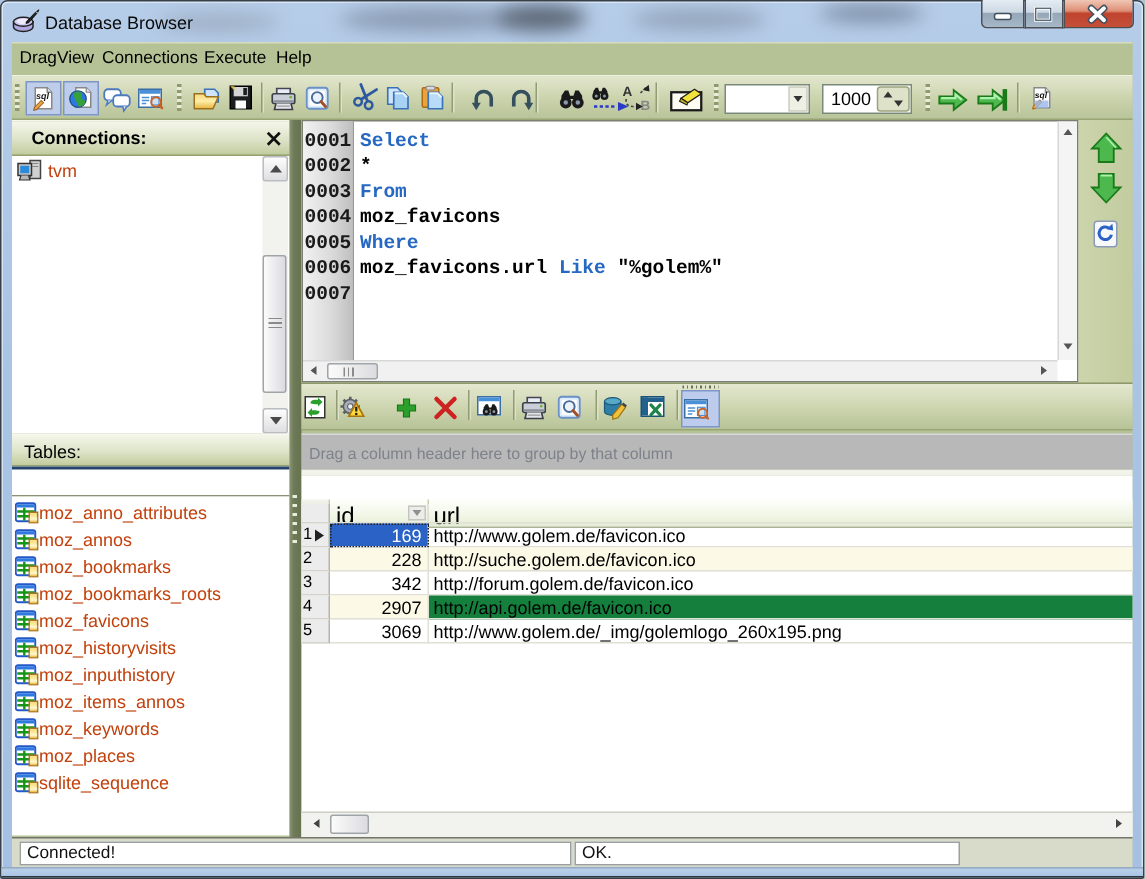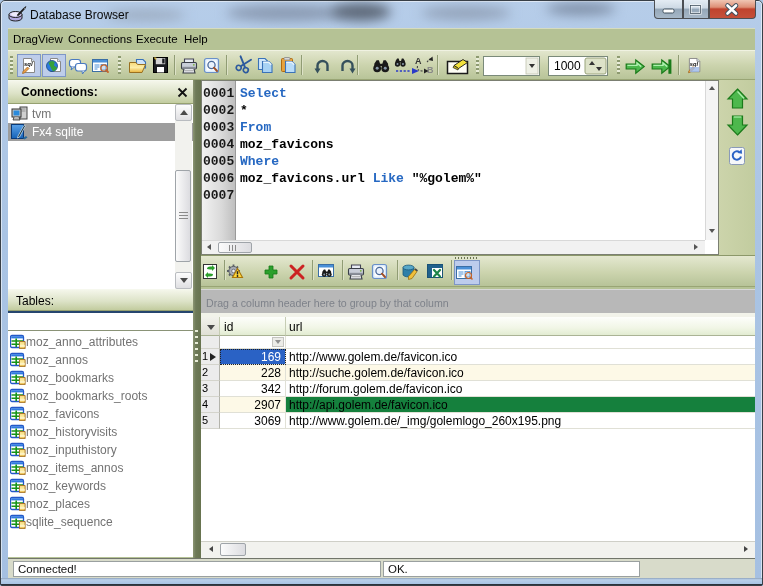--- a/index.html
+++ b/index.html
@@ -37,21 +37,21 @@
   border:1px solid #7e96c6; }
 
 #leftpanel { left:0; top:52px; width:185px; height:478px; }
 .phead { position:absolute; left:0; width:185px;
   background:linear-gradient(180deg,#f4f6ea 0%,#dde3c8 55%,#c2cc9f 100%);
   border-top:1px solid #f6f8ee; border-bottom:1px solid #96a171; font-size:12px; }
 #connlist { left:0; top:24px; width:185px; height:185px; background:#fff; }
 #tablesfilter { left:0; top:231px; width:185px; height:20px; background:#fff;
   border-top:2px solid #25456e; border-bottom:1px solid #8a9377; }
 #tableslist { left:0; top:251px; width:185px; height:226px; background:#fff; }
-.litem { position:absolute; left:0; width:100%; height:18px; font-size:12px; color:#737373; }
+.litem { position:absolute; left:0; width:100%; height:18px; font-size:12px; color:#c2410c; }
 .litem .txt { position:absolute; left:18px; top:2px; }
 
 .sb-track { position:absolute; background:#f2f2ee; }
 .sb-btn { position:absolute; background:linear-gradient(180deg,#fdfdfd,#dfdfe2); border:1px solid #b9bcc0; border-radius:2px; }
 .sb-thumb { position:absolute; background:linear-gradient(90deg,#fbfbfb,#dcdce0); border:1px solid #9fa4a9; border-radius:2px; }
 .arr { position:absolute; width:0; height:0; }
 
 #splitter { left:185px; top:52px; width:8px; height:478px;
   background:linear-gradient(90deg,#8b9573 0%,#6e7a58 35%,#67734f 100%); }
 
@@ -70,23 +70,23 @@
 #sidestrip { left:711px; top:52px; width:36px; height:175px;
   background:linear-gradient(90deg,#ccd4ab 0%,#c2cc9f 100%); }
 
 #toolbar2 { left:193px; top:227px; width:554px; height:32px;
   background:linear-gradient(180deg,#e4e8d0 0%,#ccd4ae 55%,#b7c398 100%);
   border-top:1px solid #8c986a; border-bottom:1px solid #99a575; }
 
 #groupband { left:193px; top:261px; width:554px; height:24px; background:#b8b8b8;
   border-top:1px solid #d8d8d8; color:#7e828a; font-size:10.6px; }
 #grid { left:193px; top:289px; width:554px; height:241px; background:#fff; }
-.gh { position:absolute; top:0; height:19px;
+.gh { position:absolute; top:16px; height:19px;
   background:linear-gradient(180deg,#fdfefb 0%,#f1f6e6 60%,#e2ecd2 100%);
-  border-right:1px solid #c6cdb4; border-bottom:1px solid #aab395; font-size:12px; }
+  border-right:1px solid #c6cdb4; border-bottom:1px solid #aab395; font-size:16px; }
 .gcell { position:absolute; height:16px; font-size:12px; border-right:1px solid #e0e0d6; border-bottom:1px solid #e0e0d6; white-space:nowrap; overflow:hidden; }
 .rind { background:#ececec; border-right:1px solid #b4b4ac; border-bottom:1px solid #d4d4cc; font-size:11px; }
 
 #statusbar { left:0; top:530px; width:747px; height:20px; background:#d8dbca; border-top:1px solid #71756a; }
 .sfield { position:absolute; top:2px; height:16px; background:#fff; border:1px solid #9aa0a0; font-size:11.5px; padding:1px 0 0 4px; color:#111; }
 #botborder { left:1px; top:578px; width:761px; height:7px;
   background:linear-gradient(180deg,#8da2bb 0%,#b9d0ea 30%,#a8c4e4 100%);
   border-bottom:1px solid #2c343c; }
 </style>
 </head>
@@ -335,28 +335,20 @@
       <div class="litem" style="top:1px;">
         <svg style="position:absolute;left:3px;top:0px;" width="18" height="17" viewBox="0 0 18 17">
           <rect x="9" y="2" width="7" height="12" fill="#d0d0d0" stroke="#444" stroke-width="1"></rect>
           <path d="M10.5 4 h4 M10.5 6 h4" stroke="#888" stroke-width="0.8"></path>
           <rect x="1" y="4" width="9" height="8" fill="#c8c8c8" stroke="#333" stroke-width="1"></rect>
           <rect x="2.5" y="5.5" width="6" height="5" fill="#2a8adc"></rect>
           <path d="M3 12 L2 15 H9 L8 12" fill="#b8b8b8" stroke="#333" stroke-width="0.8"></path>
         </svg>
         <span class="txt" style="left:24px;">tvm</span>
         </div>
-      <div class="litem" style="top:19px;background:#9d9d9d;color:#fff;">
-        <svg style="position:absolute;left:3px;top:1px;" width="18" height="16" viewBox="0 0 18 16">
-          <rect x="0.5" y="0.5" width="12" height="14" fill="url(#bluebtn)" stroke="#0a3a78" stroke-width="1"></rect>
-          <path d="M7 12 L12 3 L13.5 1 L14.5 2 L13 4.5 L8.5 13 L6.5 14 Z" fill="#12323e" stroke="#dfeefc" stroke-width="0.7"></path>
-          <path d="M12 14 l3 -2 l1.5 1.5 l-3 2 Z" fill="#2a6a9a"></path>
-        </svg>
-        <span class="txt" style="left:24px;">Fx4 sqlite</span>
-        </div>
 
       <div class="sb-track" style="left:167px;top:0;width:17px;height:185px;"></div>
       <div class="sb-btn" style="left:167px;top:0;width:17px;height:17px;"></div>
       <div class="sb-btn" style="left:167px;top:168px;width:17px;height:17px;"></div>
       <div class="arr" style="left:172px;top:6px;border-left:4px solid transparent;border-right:4px solid transparent;border-bottom:5px solid #4a4a4a;"></div>
       <div class="arr" style="left:172px;top:174px;border-left:4px solid transparent;border-right:4px solid transparent;border-top:5px solid #4a4a4a;"></div>
       <div class="sb-thumb" style="left:167px;top:66px;width:16px;height:92px;"></div>
       <div class="abs" style="left:171px;top:108px;width:9px;height:8px;background:repeating-linear-gradient(180deg,#8a8a8a 0 1px,transparent 1px 3px);"></div>
     </div>
     <div class="phead" style="top:209px;height:22px;">

